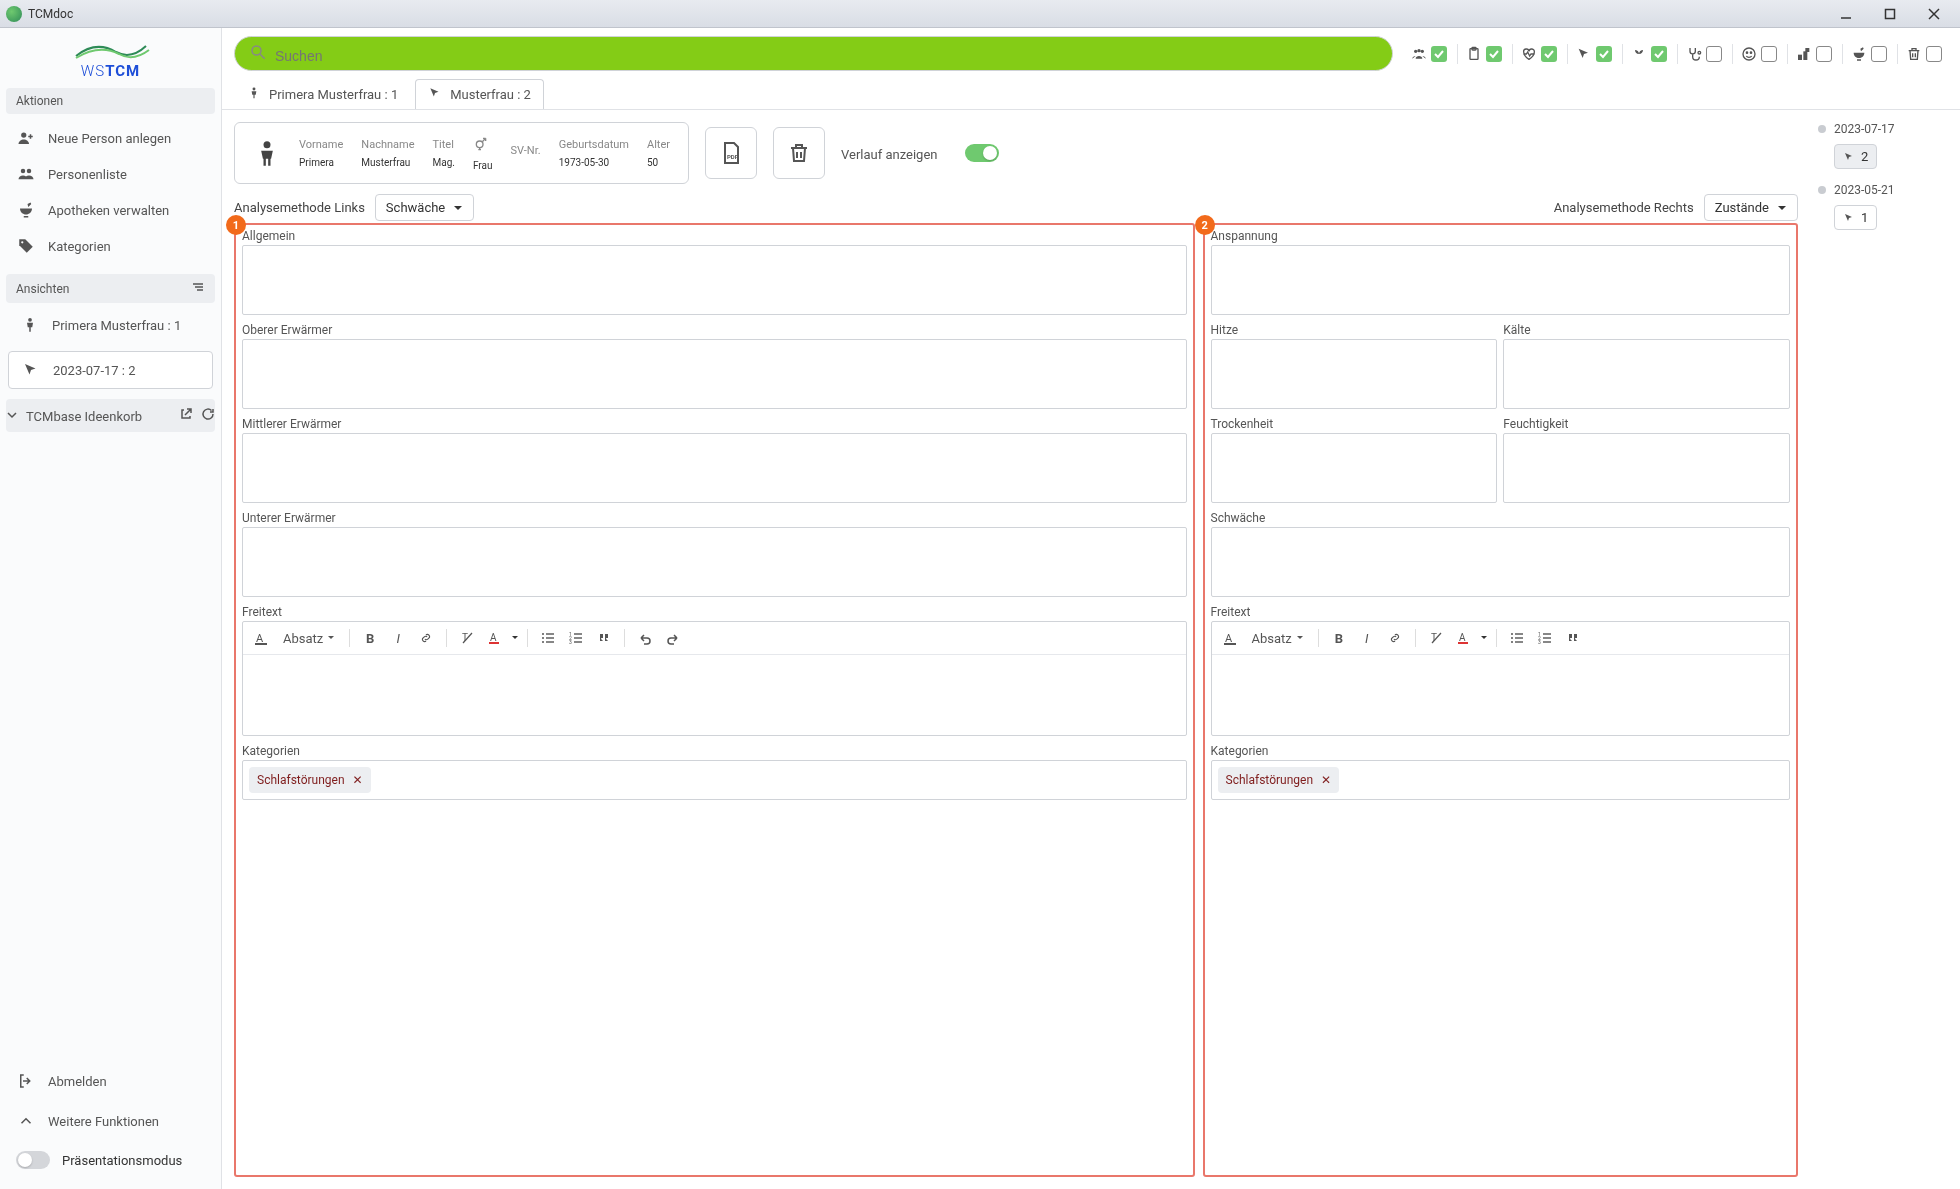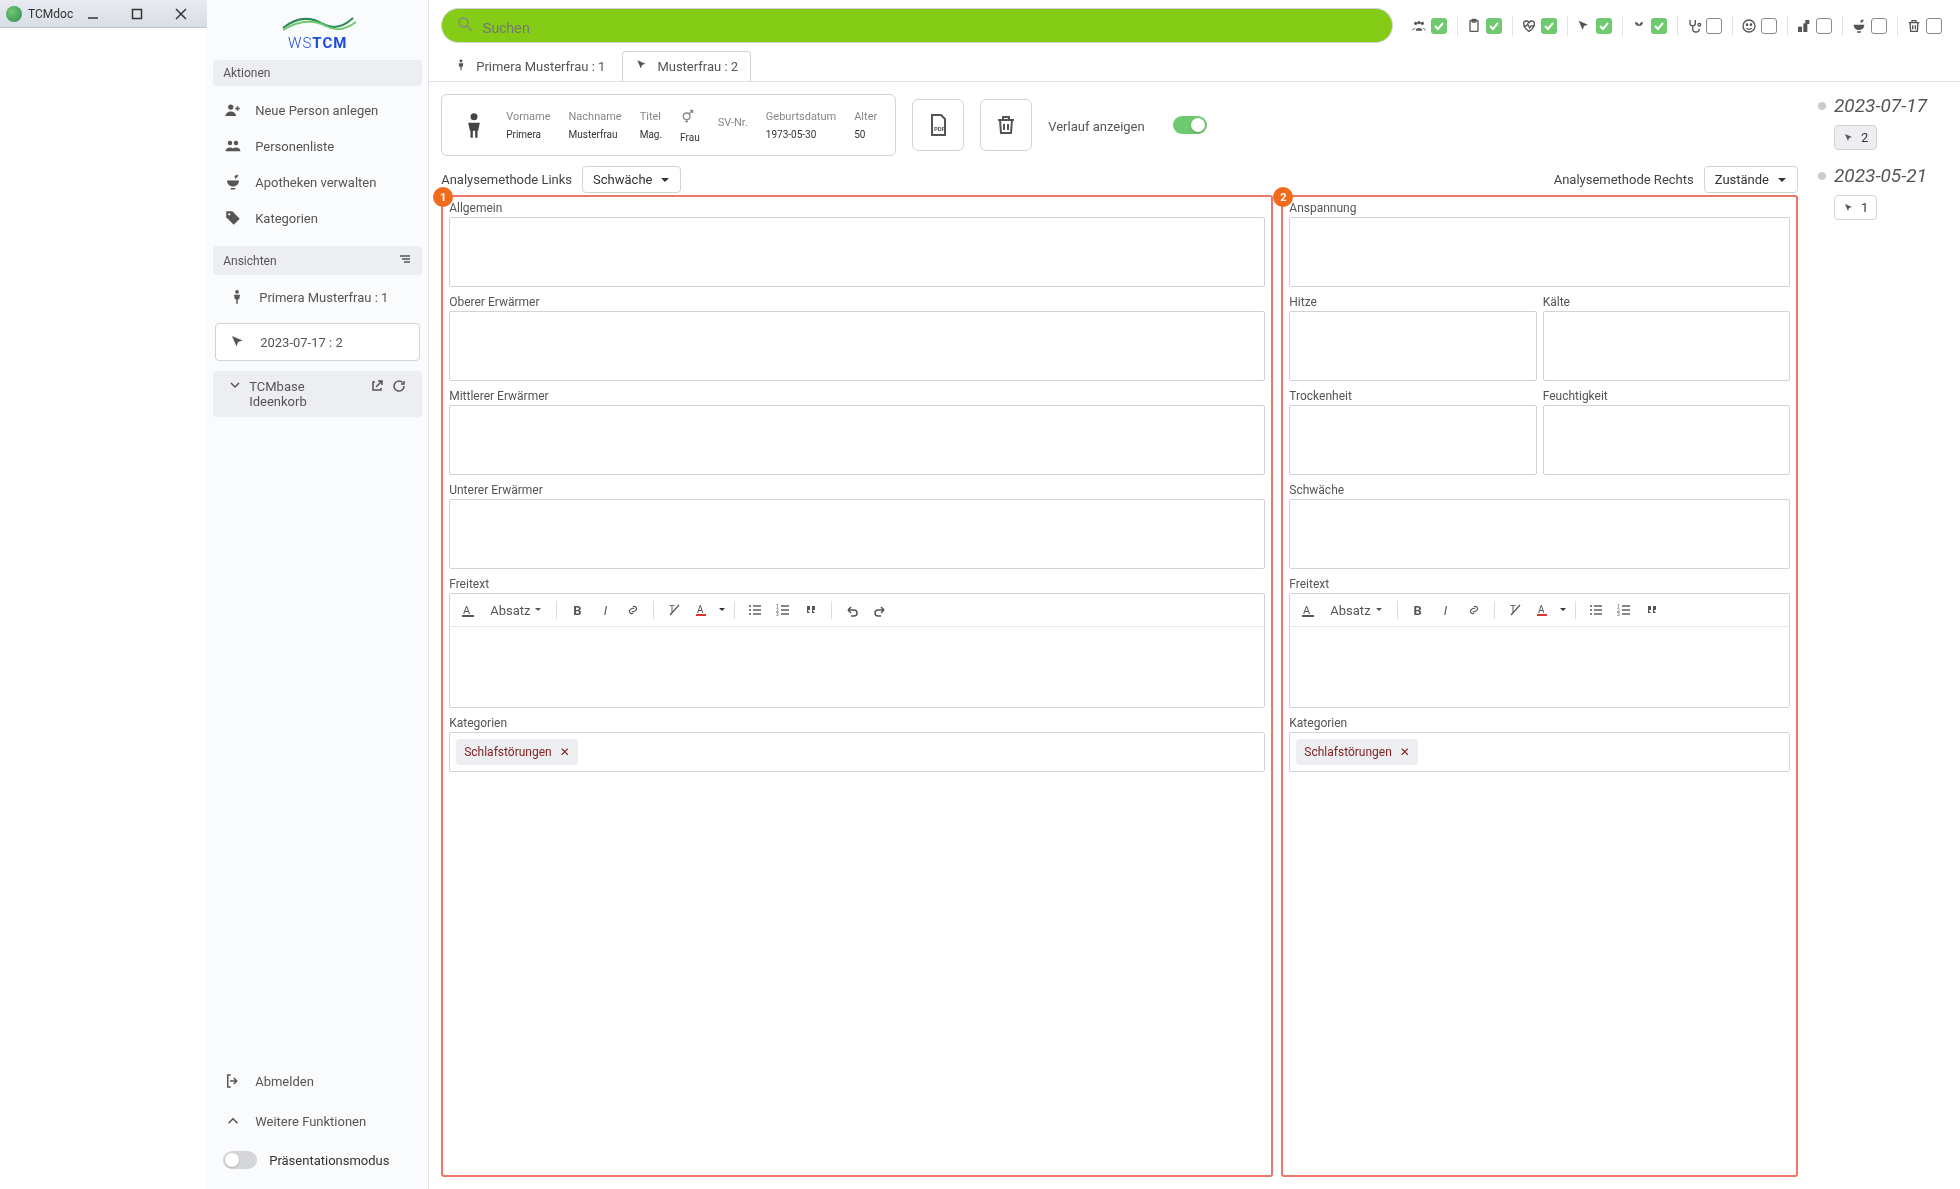--- a/index.html
+++ b/index.html
@@ -1,37 +1,37 @@
 <!DOCTYPE html>
 <html><head>
 <meta charset="utf-8">
 <style>
 * { box-sizing: border-box; margin: 0; padding: 0; }
 body { font-family: -apple-system, BlinkMacSystemFont, "Segoe UI", Roboto, Arial, sans-serif; font-size: 13px; color: #333; background: #fff; }
-.window { display: flex; flex-direction: row; height: 100vh; }
+.window { display: flex; flex-direction: column; height: 100vh; }
 .titlebar { display: flex; align-items: center; justify-content: space-between; height: 28px; background: linear-gradient(#e8ebf0,#d9dde5); border-bottom: 1px solid #c0c4cc; padding: 0 6px; }
 .titlebar-left { display: flex; align-items: center; gap: 6px; }
 .titlebar-icon { width: 16px; height: 16px; border-radius: 50%; background: radial-gradient(circle at 35% 35%, #6fc96f, #2e8b57); }
 .titlebar-title { font-size: 12px; color: #333; }
 .win-controls { display: flex; gap: 4px; }
 .win-btn { width: 40px; height: 24px; display: flex; align-items: center; justify-content: center; color: #333; cursor: default; }
 .win-btn svg { width: 12px; height: 12px; }
 .app-body { display: flex; flex: 1; min-height: 0; }
 .sidebar { width: 222px; background: #fafbfc; border-right: 1px solid #e0e2e6; display: flex; flex-direction: column; }
 .logo-area { display: flex; flex-direction: column; align-items: center; padding: 10px 0 4px; }
 .logo-swoosh { width: 80px; height: 24px; }
 .logo-text { font-size: 15px; letter-spacing: 1px; color: #1d4ed8; }
 .side-header { background: #eceef1; padding: 6px 10px; font-size: 12px; color: #555; display: flex; align-items: center; justify-content: space-between; margin: 4px 6px 0; border-radius: 4px; }
 .side-list { padding: 6px 0; }
 .side-item { display: flex; align-items: center; gap: 12px; padding: 8px 16px; color: #555; cursor: default; }
 .side-icon { width: 20px; height: 20px; display: flex; align-items: center; justify-content: center; color: #555; }
 .side-icon svg { width: 18px; height: 18px; }
 .ansicht-item { display: flex; align-items: center; gap: 12px; padding: 8px 12px; color: #555; cursor: default; margin: 4px 8px; border-radius: 4px; }
 .ansicht-item.selected { background: #fff; border: 1px solid #d0d3d8; }
-.collapsible { display: flex; align-items: flex-start; gap: 8px; padding: 8px 16px; color: #555; background: #eceef1; margin: 6px; border-radius: 4px; }
+.collapsible { display: flex; align-items: flex-end; gap: 8px; padding: 8px 0; color: #555; background: #eceef1; margin: 6px; border-radius: 4px; }
 .collapsible .right-icons { margin-left: auto; display: flex; gap: 8px; }
 .sidebar-bottom { margin-top: auto; padding: 0 0 10px; }
 .bottom-item { display: flex; align-items: center; gap: 12px; padding: 10px 16px; color: #555; cursor: default; }
 .toggle-row { display: flex; align-items: center; gap: 12px; padding: 10px 16px; }
 .toggle-off { width: 34px; height: 18px; border-radius: 9px; background: #d4d6da; position: relative; }
 .toggle-off::after { content: ""; position: absolute; left: 2px; top: 2px; width: 14px; height: 14px; background: #fff; border-radius: 50%; box-shadow: 0 1px 2px rgba(0,0,0,.2); }
 .toggle-on { width: 34px; height: 18px; border-radius: 9px; background: #6fc96f; position: relative; }
 .toggle-on::after { content: ""; position: absolute; right: 2px; top: 2px; width: 14px; height: 14px; background: #fff; border-radius: 50%; box-shadow: 0 1px 2px rgba(0,0,0,.2); }
 
 .main { flex: 1; display: flex; flex-direction: column; min-width: 0; }
@@ -82,21 +82,21 @@
 .rte-btn { width: 24px; height: 24px; display: flex; align-items: center; justify-content: center; color: #555; border-radius: 3px; cursor: default; }
 .rte-drop { display: flex; align-items: center; gap: 4px; padding: 2px 6px; color: #555; }
 .rte-body { min-height: 80px; }
 .rte-sep { width: 1px; height: 18px; background: #ddd; margin: 0 4px; }
 .chip-box { border: 1px solid #d0d3d8; border-radius: 2px; padding: 6px; display: flex; gap: 6px; min-height: 40px; }
 .chip { background: #eceef1; border-radius: 4px; padding: 4px 8px; display: flex; align-items: center; gap: 8px; font-size: 12px; color: #7f1d1d; }
 
 .timeline { display: flex; flex-direction: column; gap: 4px; }
 .tl-item { display: flex; align-items: center; gap: 8px; }
 .tl-dot { width: 8px; height: 8px; border-radius: 50%; background: #c9ccd1; }
-.tl-date { font-size: 19px; color: #555; font-style: italic; }
+.tl-date { font-size: 12px; color: #555; }
 .tl-entry { display: flex; align-items: center; gap: 6px; border: 1px solid #d0d3d8; border-radius: 4px; padding: 4px 8px; margin: 4px 0 10px 16px; width: fit-content; }
 .tl-entry.sel { background: #eceef1; }
 </style>
 </head>
 <body>
 
 <div class="window">
 
   <div class="titlebar">
     <div class="titlebar-left">

